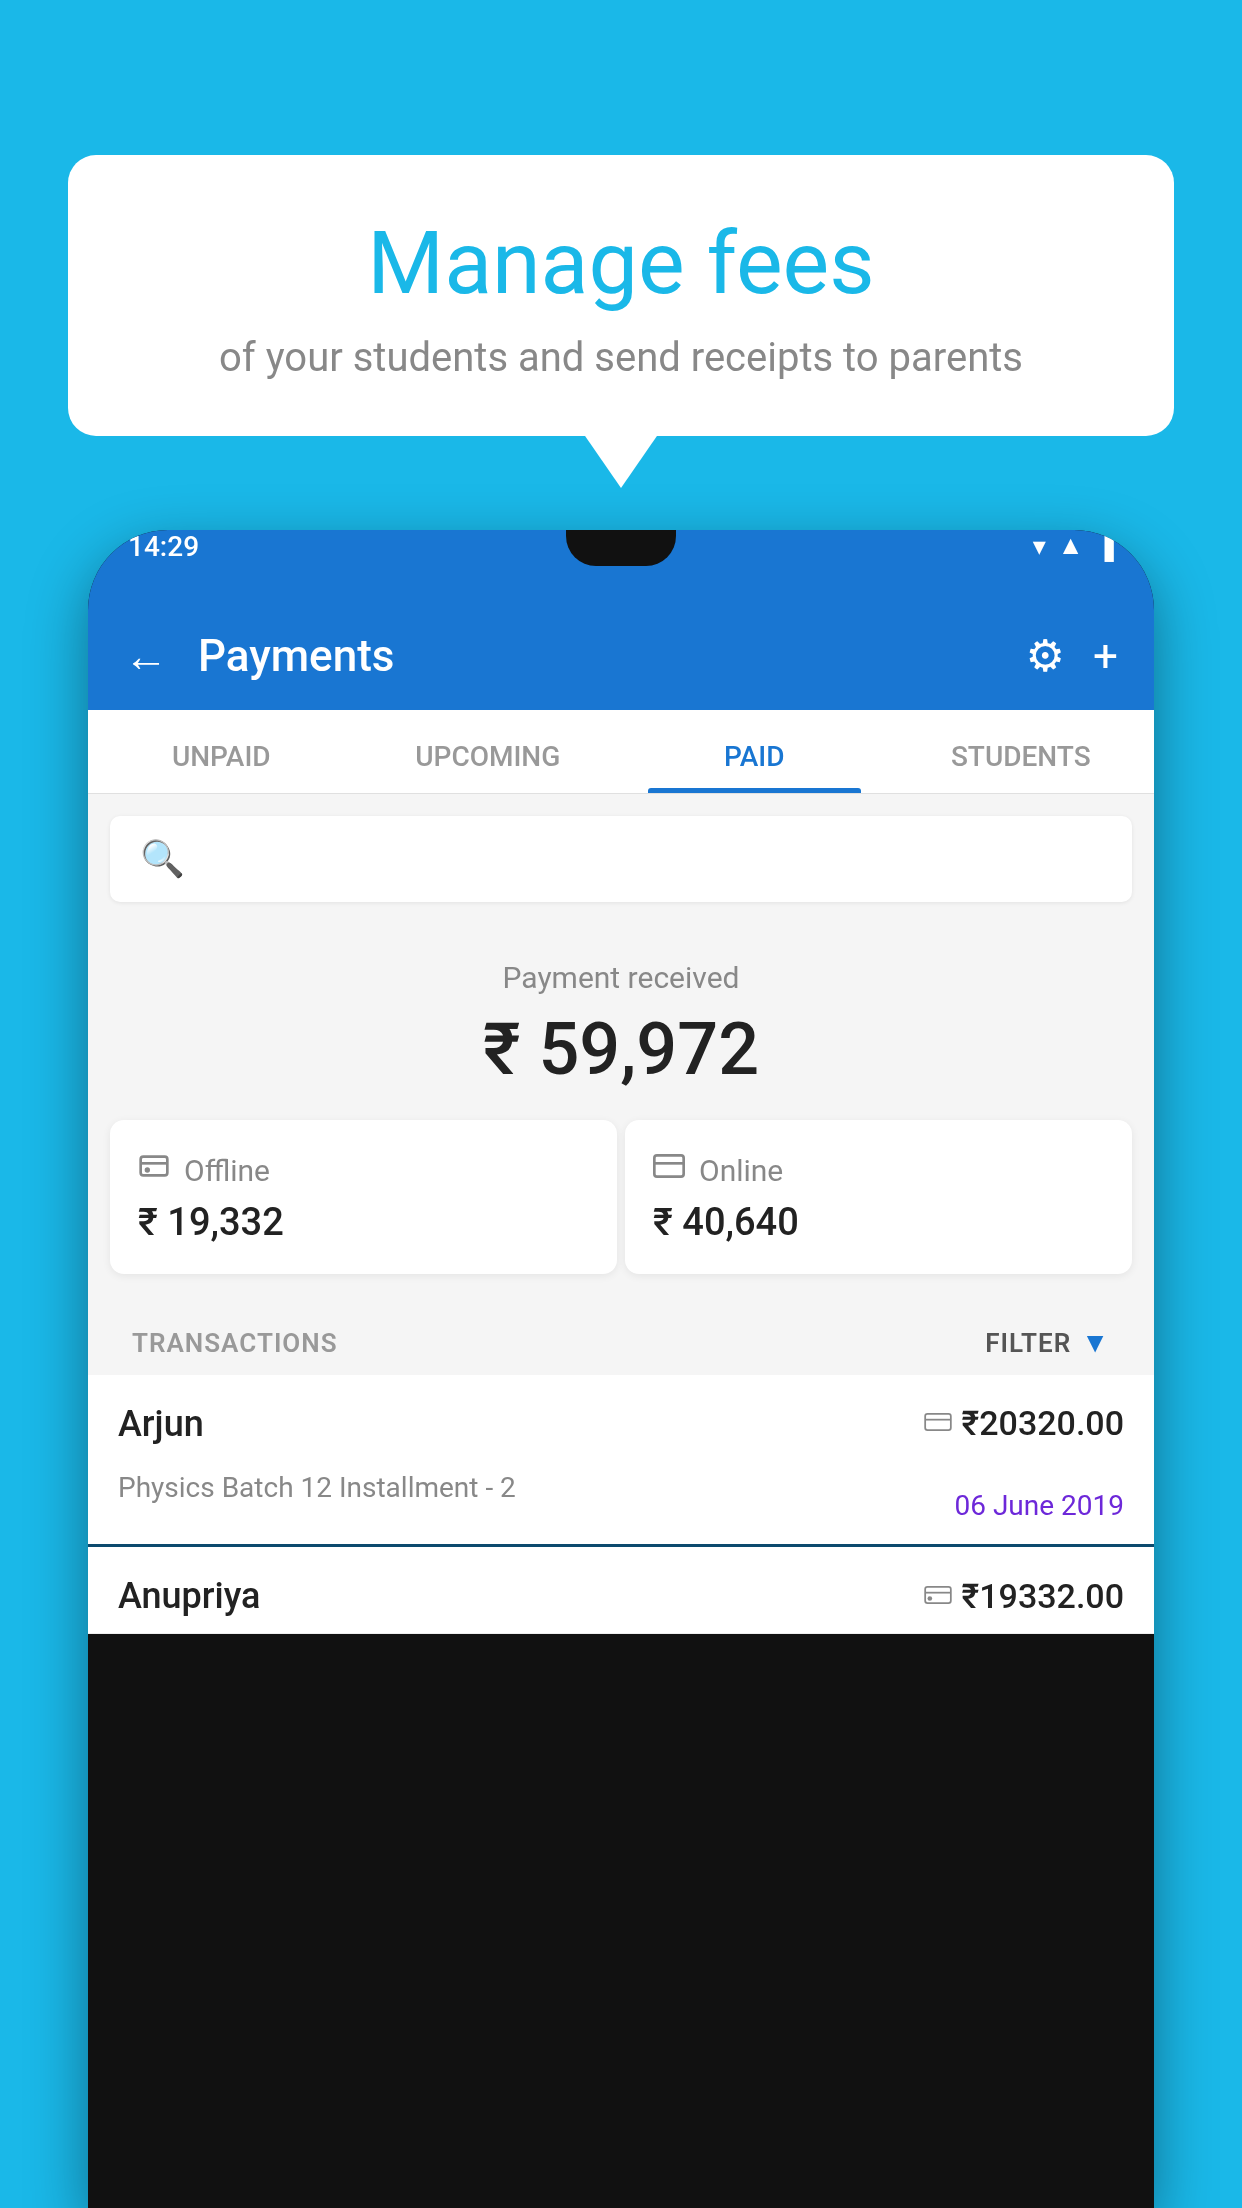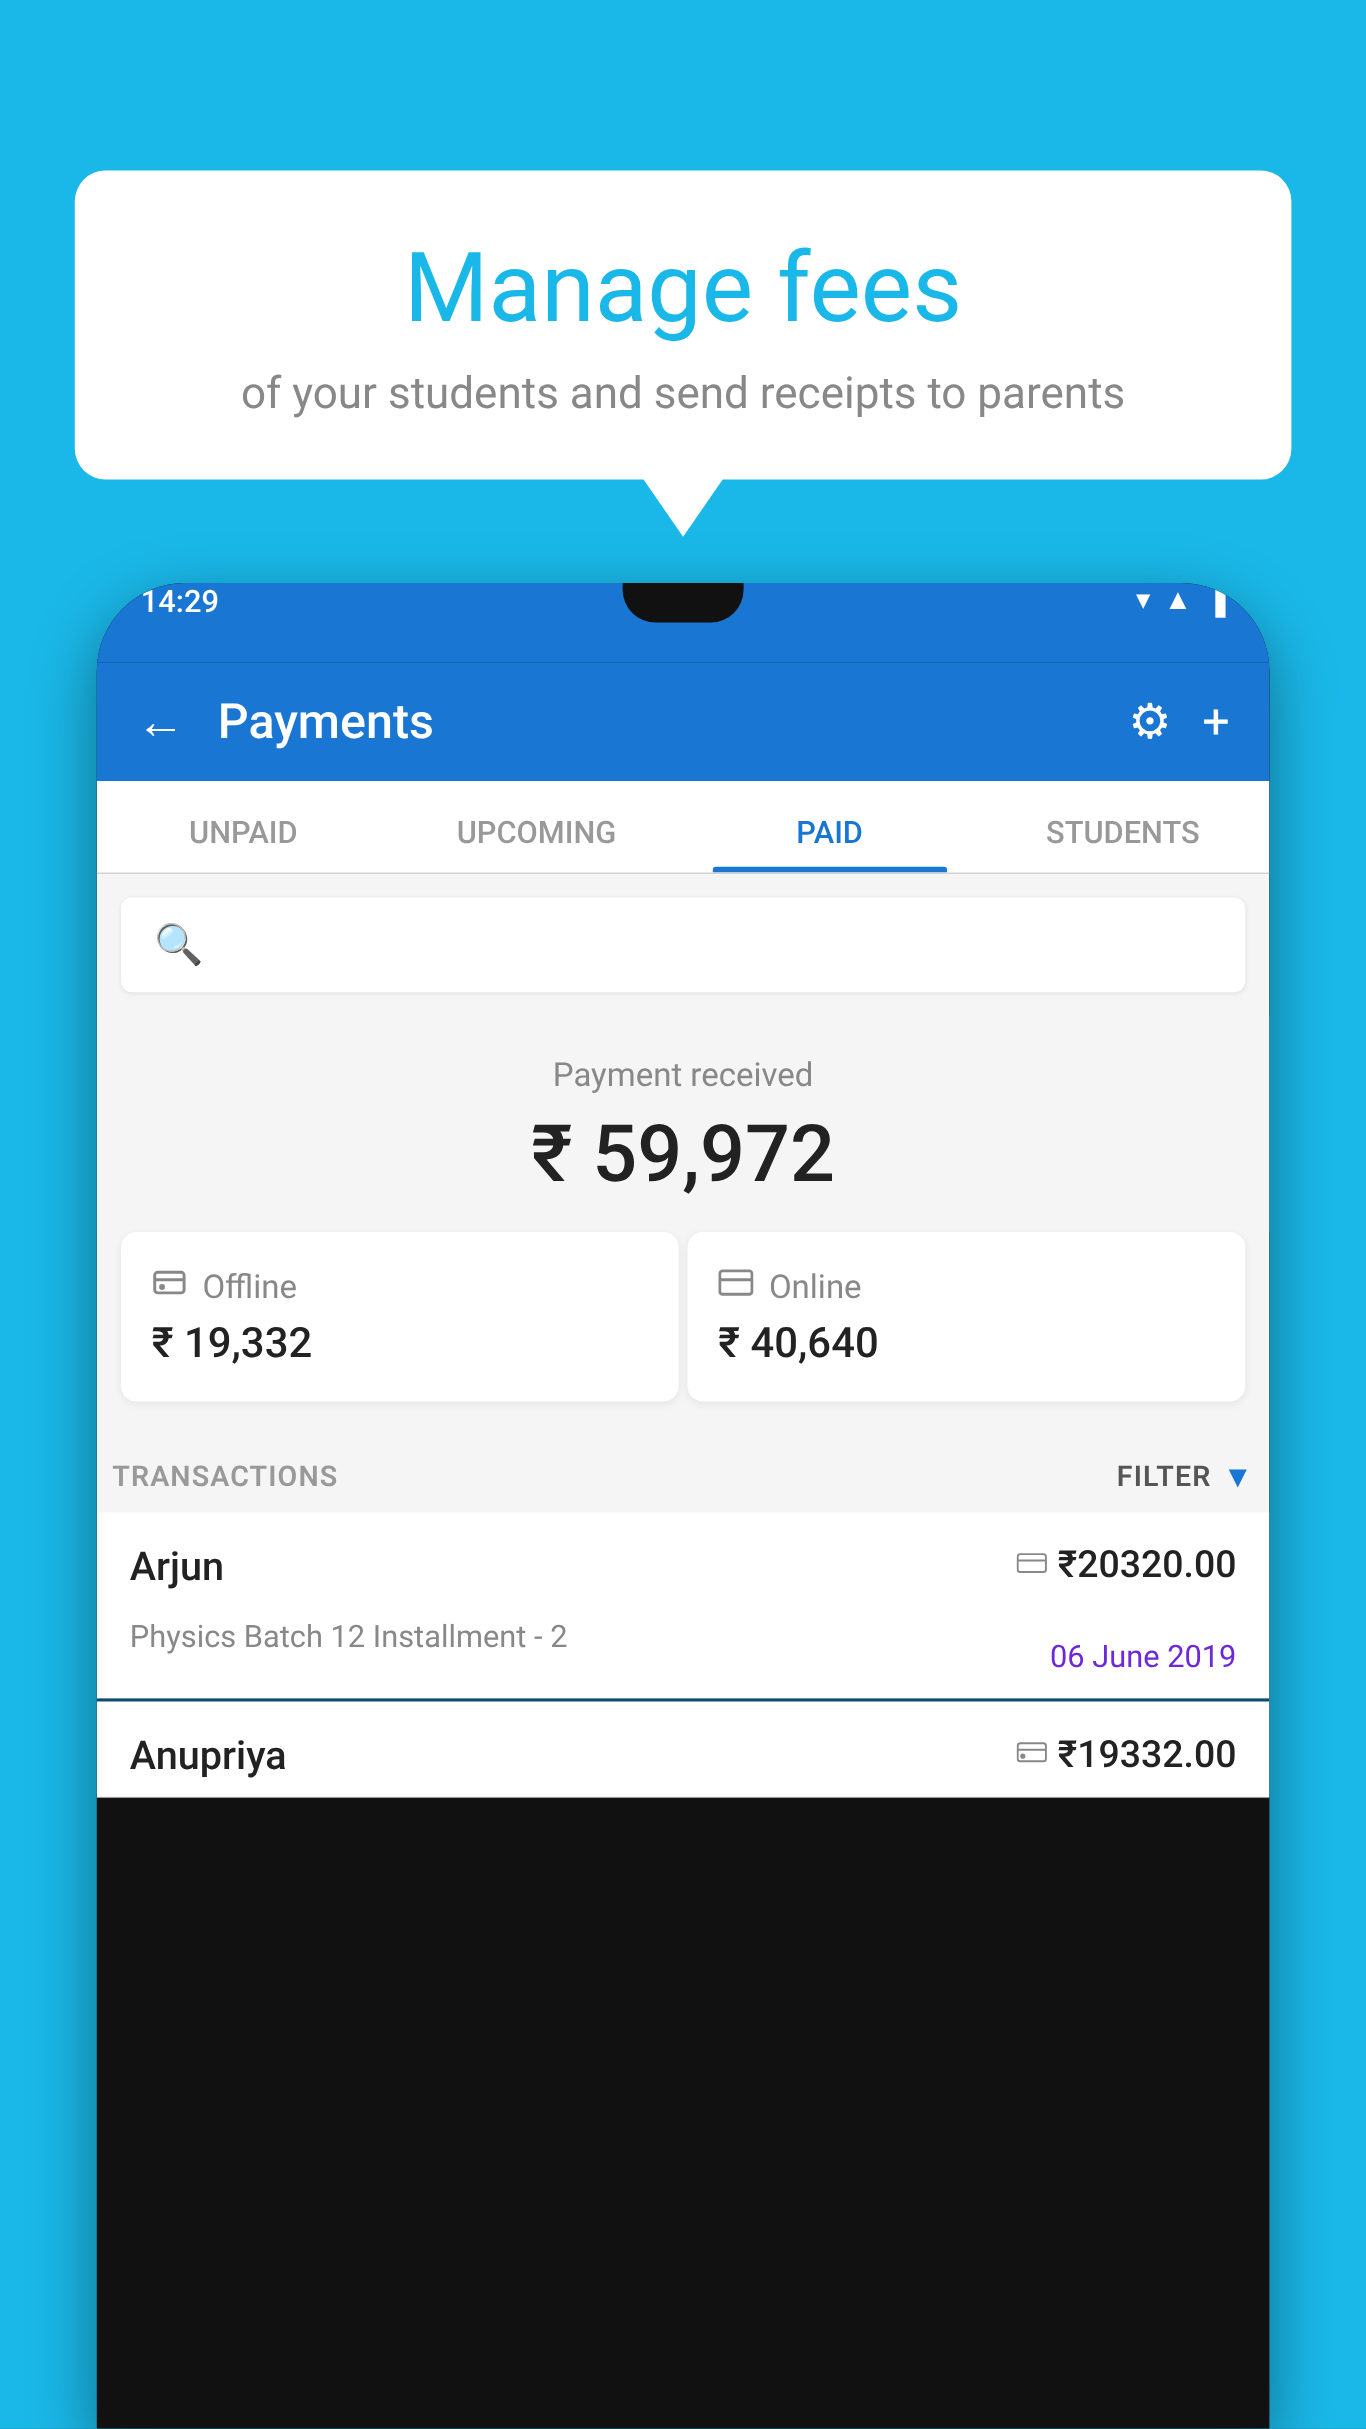--- a/index.html
+++ b/index.html
@@ -263,21 +263,21 @@
       font-weight: 500;
       color: #222;
       margin-top: 4px;
     }
 
     
     .transactions-header {
       display: flex;
       justify-content: space-between;
       align-items: center;
-      padding: 22px 14px 16px;
+      padding: 22px 44px 16px;
     }
 
     .transactions-label {
       color: #999;
       font-size: 26px;
       font-weight: 600;
       letter-spacing: 1px;
     }
 
     .filter-btn {
@@ -352,21 +352,21 @@
 
     .transaction-row-2 {
       background: white;
       padding: 28px 30px 16px;
       border-bottom: 1px solid #efefef;
     }
 
     .tr2-top {
       display: flex;
       justify-content: space-between;
-      align-items: flex-start;
+      align-items: center;
     }
 
     .tr2-name {
       font-size: 36px;
       font-weight: 500;
       color: #222;
     }
 
     .tr2-amount-row {
       display: flex;

